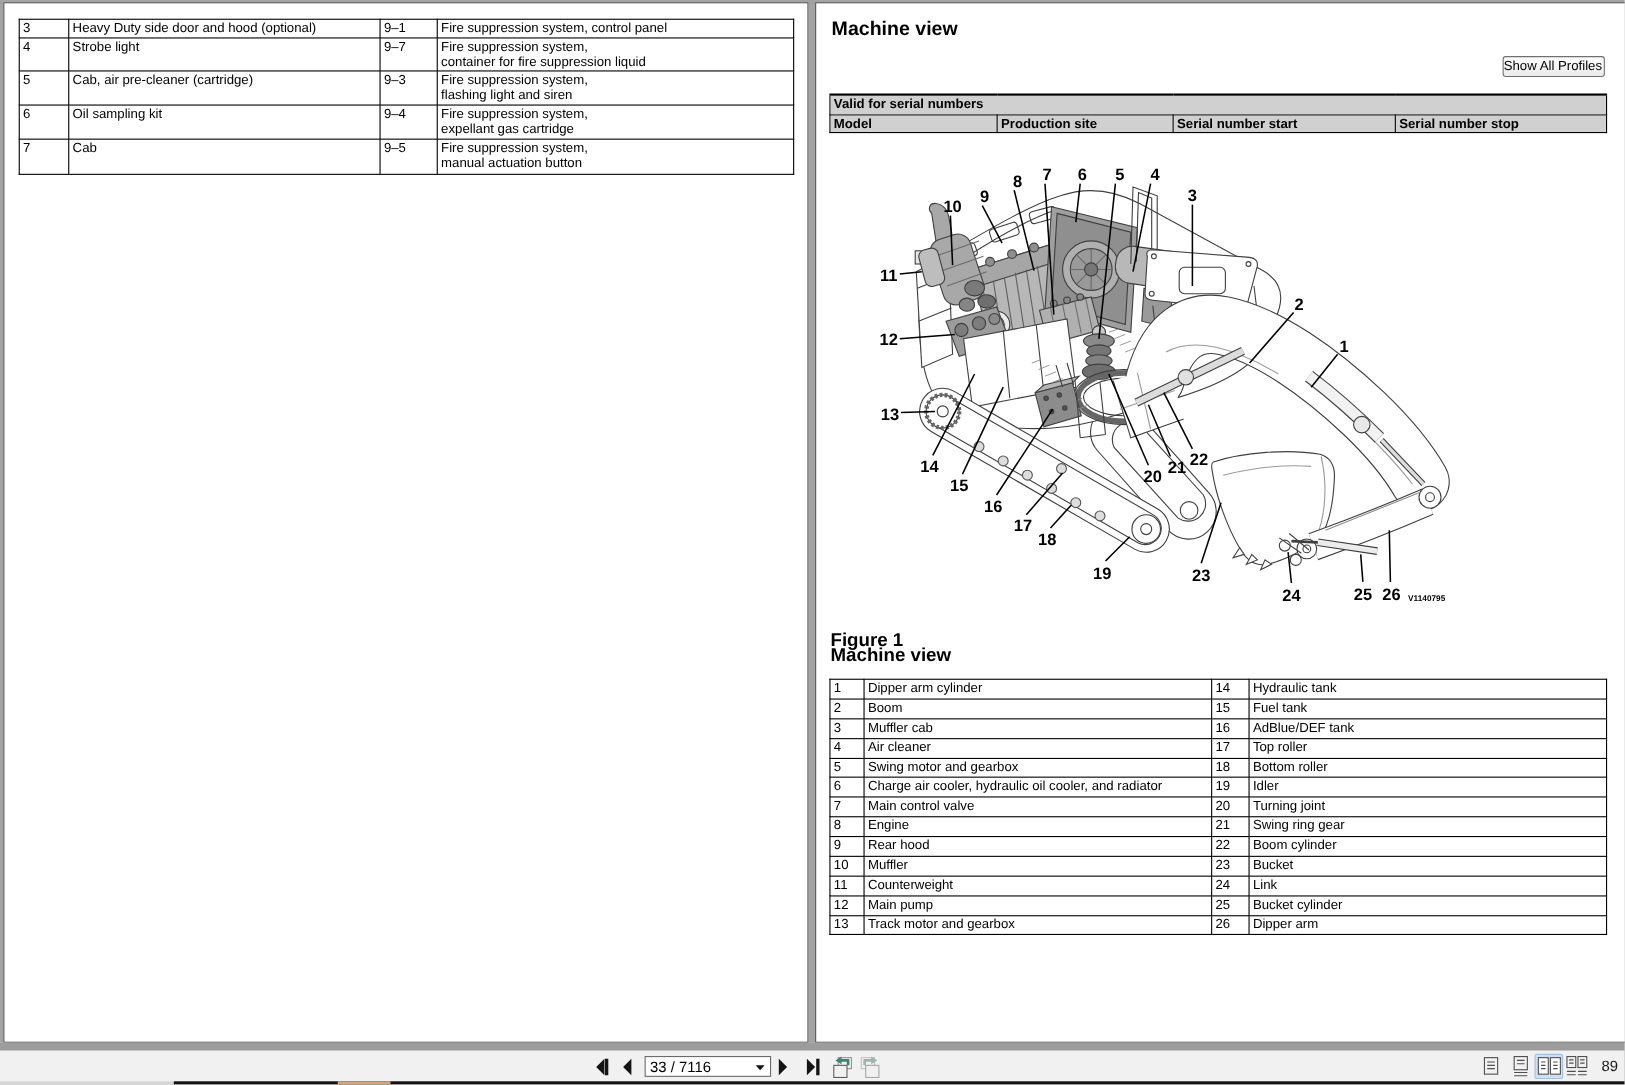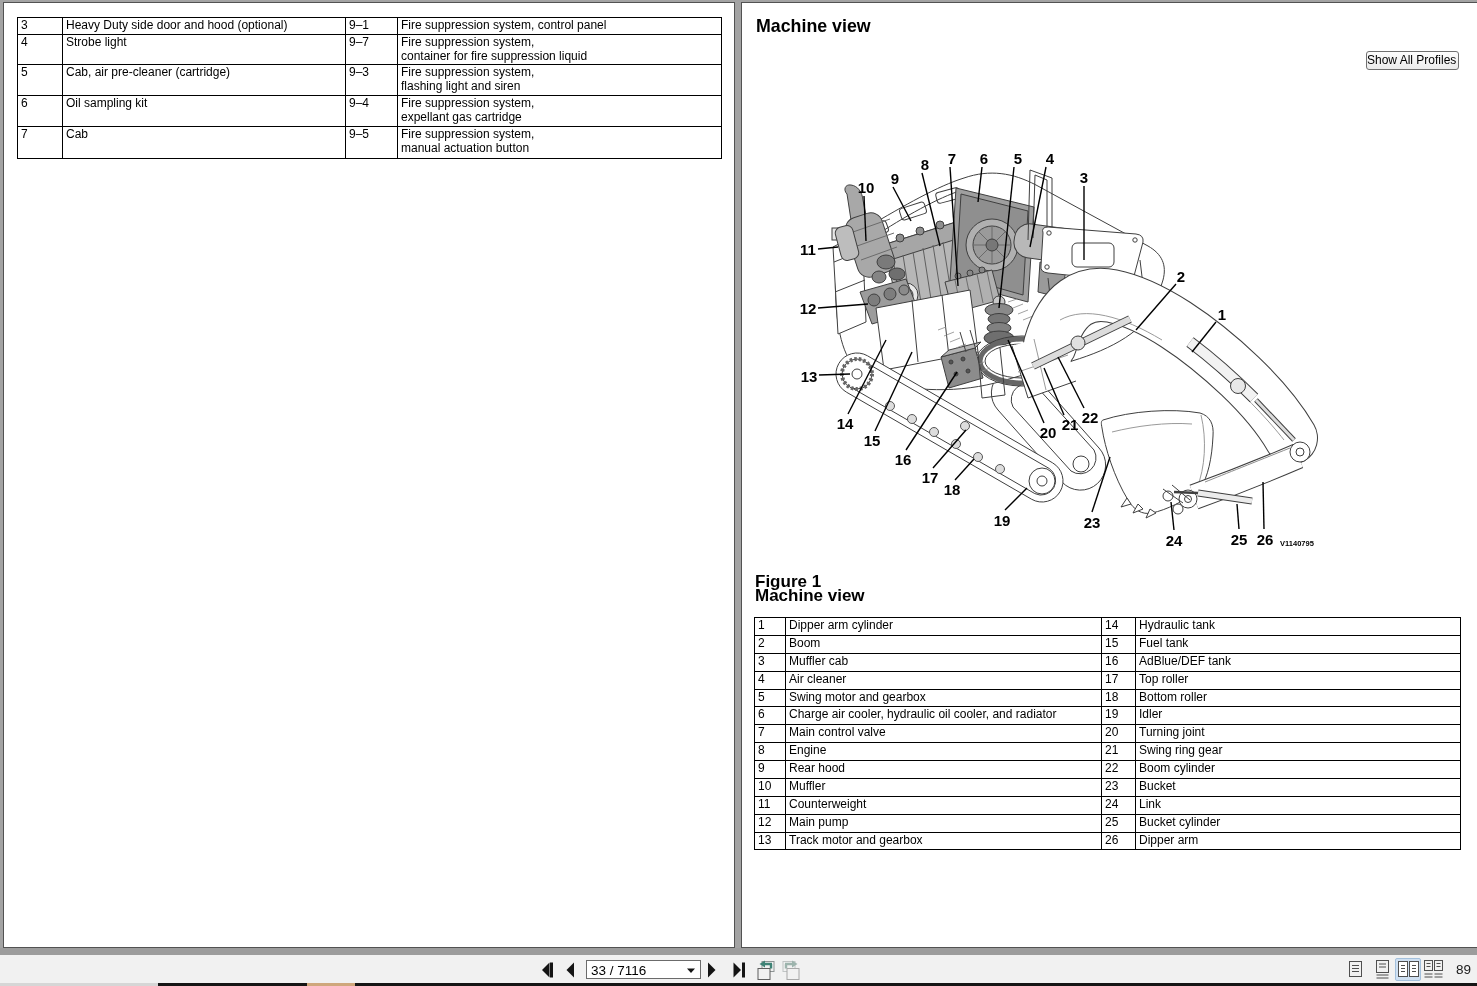--- a/index.html
+++ b/index.html
@@ -64,20 +64,29 @@
   <div class="abs" style="left:624px; top:48px; width:93px; height:19px; border:1px solid #707070; border-radius:3px; background:linear-gradient(#fdfdfd,#ebebeb); font-size:12px; text-align:left; line-height:17px; white-space:nowrap;">Show All Profiles</div>
 
   <table class="abs" style="left:12px; top:82px; width:706px; border-top:2px solid #000;">
     <colgroup>
         <col style="width:152px">
         <col style="width:160px">
         <col style="width:202px">
         <col style="width:192px">
       </colgroup>
     <tbody>
+        <tr style="height:18px">
+          <td class="gray" colspan="4">Valid for serial numbers</td>
+        </tr>
+    <tr style="height:16px">
+          <td class="gray">Model</td>
+          <td class="gray">Production site</td>
+          <td class="gray">Serial number start</td>
+          <td class="gray">Serial number stop</td>
+        </tr>
   </tbody>
     </table>
 
   <svg class="abs" style="left:38px; top:137px;" width="560" height="430" viewBox="780 140 560 430" fill="none" stroke="#3f3f3f" stroke-width="1">
     <g id="machine">
 
     <path d="M1035,376 L1099,448 A25,25 0 0 1 1062,482 L998,410 A25,25 0 0 1 1035,376 Z" fill="#fff"></path>
     <path d="M1037,387 L1094,450 A16,16 0 0 1 1071,471 L1013,407 A16,16 0 0 1 1037,387 Z" fill="#fff"></path>
     <circle cx="1081" cy="464" r="8" fill="#fff"></circle>
 

